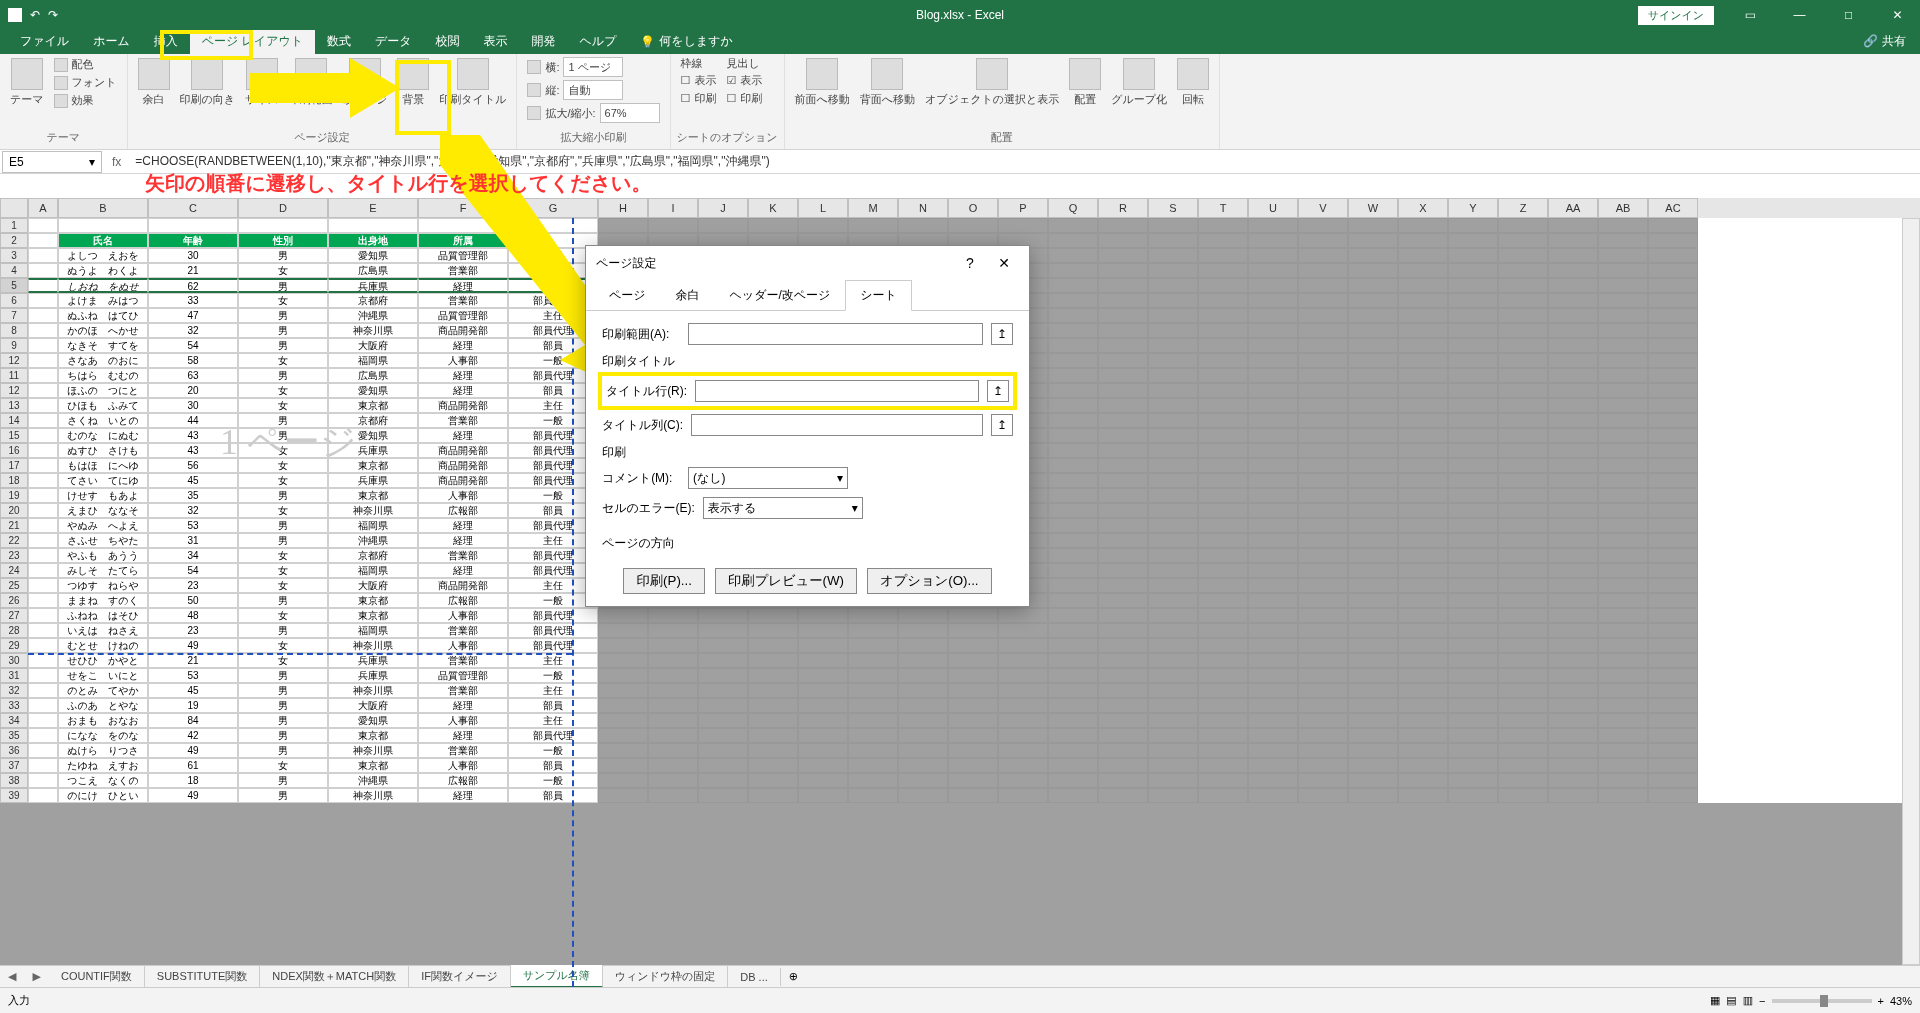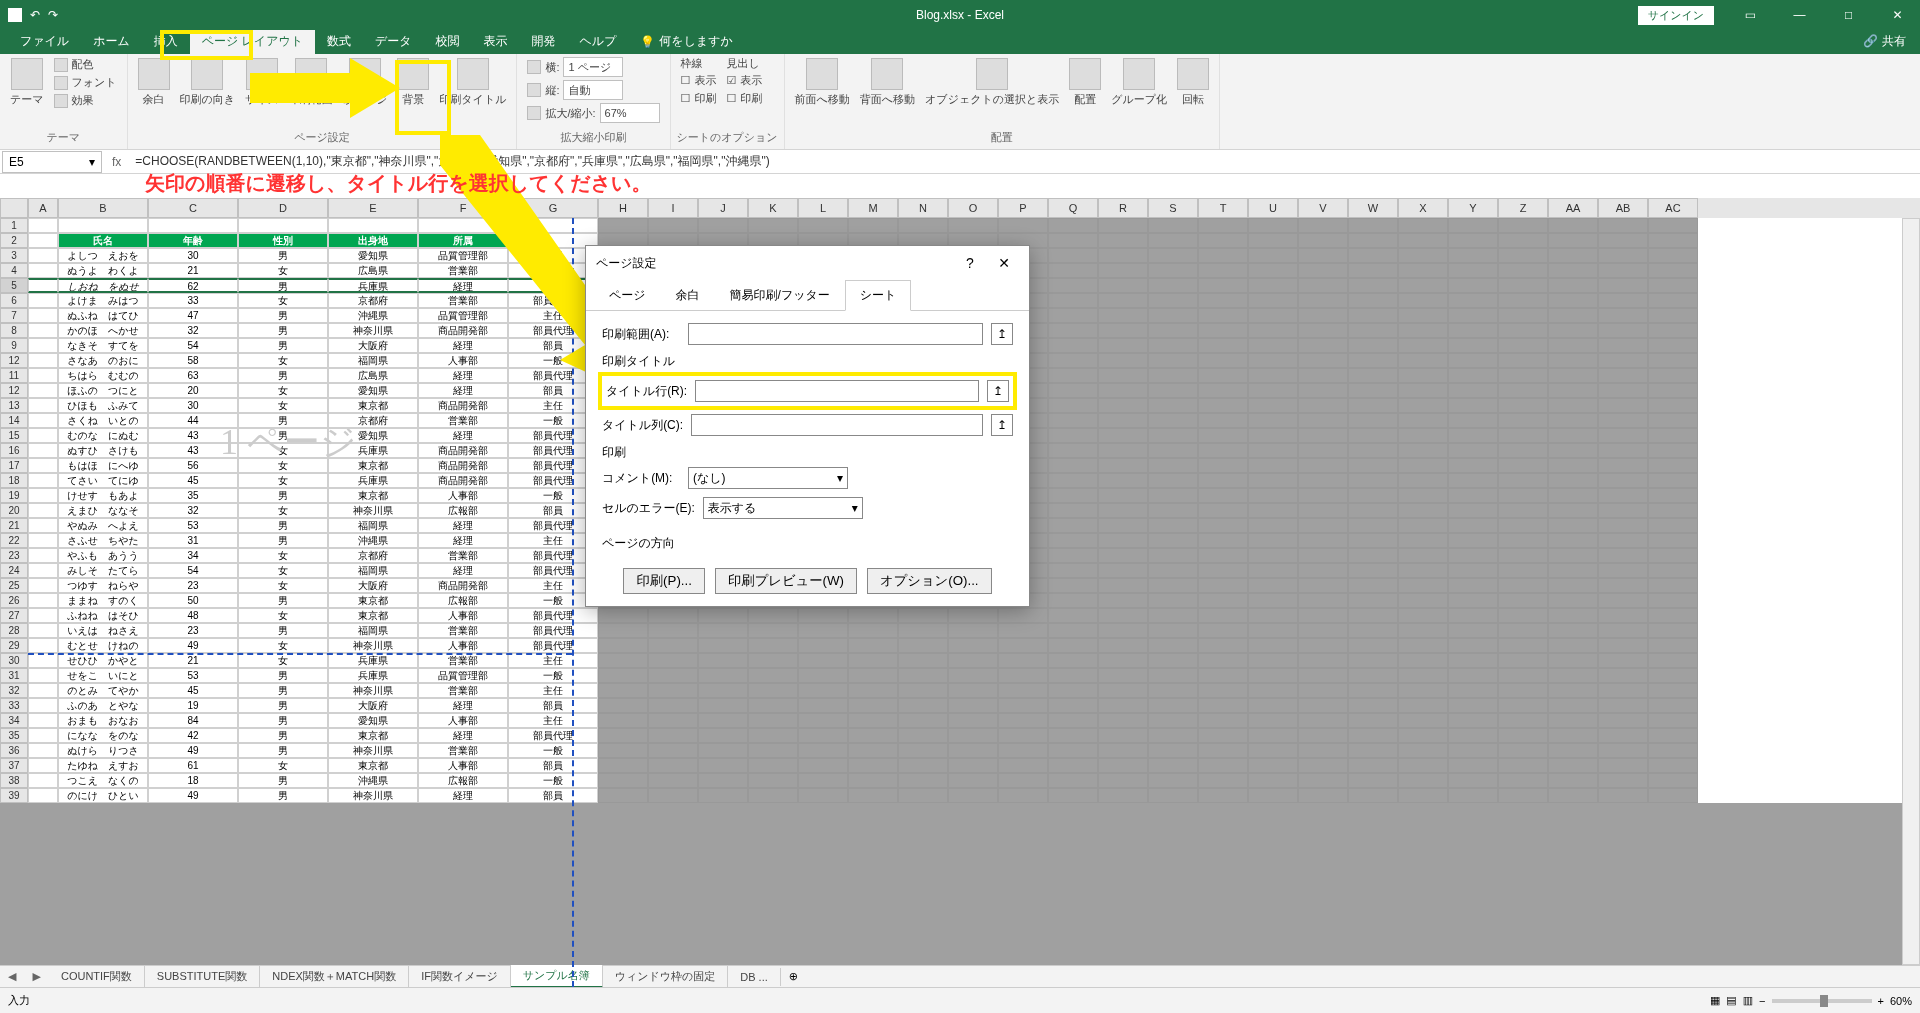--- a/index.html
+++ b/index.html
@@ -1586,21 +1586,21 @@
   <div class="dialog-title">
     <span>ページ設定</span>
     <div class="dialog-title-btns">
       <div class="dialog-help">?</div>
       <div class="dialog-close">✕</div>
     </div>
   </div>
   <div class="dialog-tabs">
     <div class="dtab">ページ</div>
     <div class="dtab">余白</div>
-    <div class="dtab">簡易印刷/フッター</div>
+    <div class="dtab">ヘッダー/改ページ</div>
     <div class="dtab active">シート</div>
   </div>
   <div class="dialog-body">
     <div class="dfield">
       <label>印刷範囲(A):</label>
       <input class="dinput" style="">
       <div class="dpick">↥</div>
     </div>
     <div class="dsection">印刷タイトル</div>
     <div class="hl-titlerow">
@@ -1662,15 +1662,15 @@
   <span>入力</span>
   <div class="statusbar-right">
     <span>▦</span>
     <span>▤</span>
     <span>▥</span>
     <span>−</span>
     <div class="zoom-slider">
         <div class="zoom-thumb"></div>
       </div>
     <span>+</span>
-    <span>60%</span>
+    <span>43%</span>
   </div>
 </div>
 
 </body></html>

